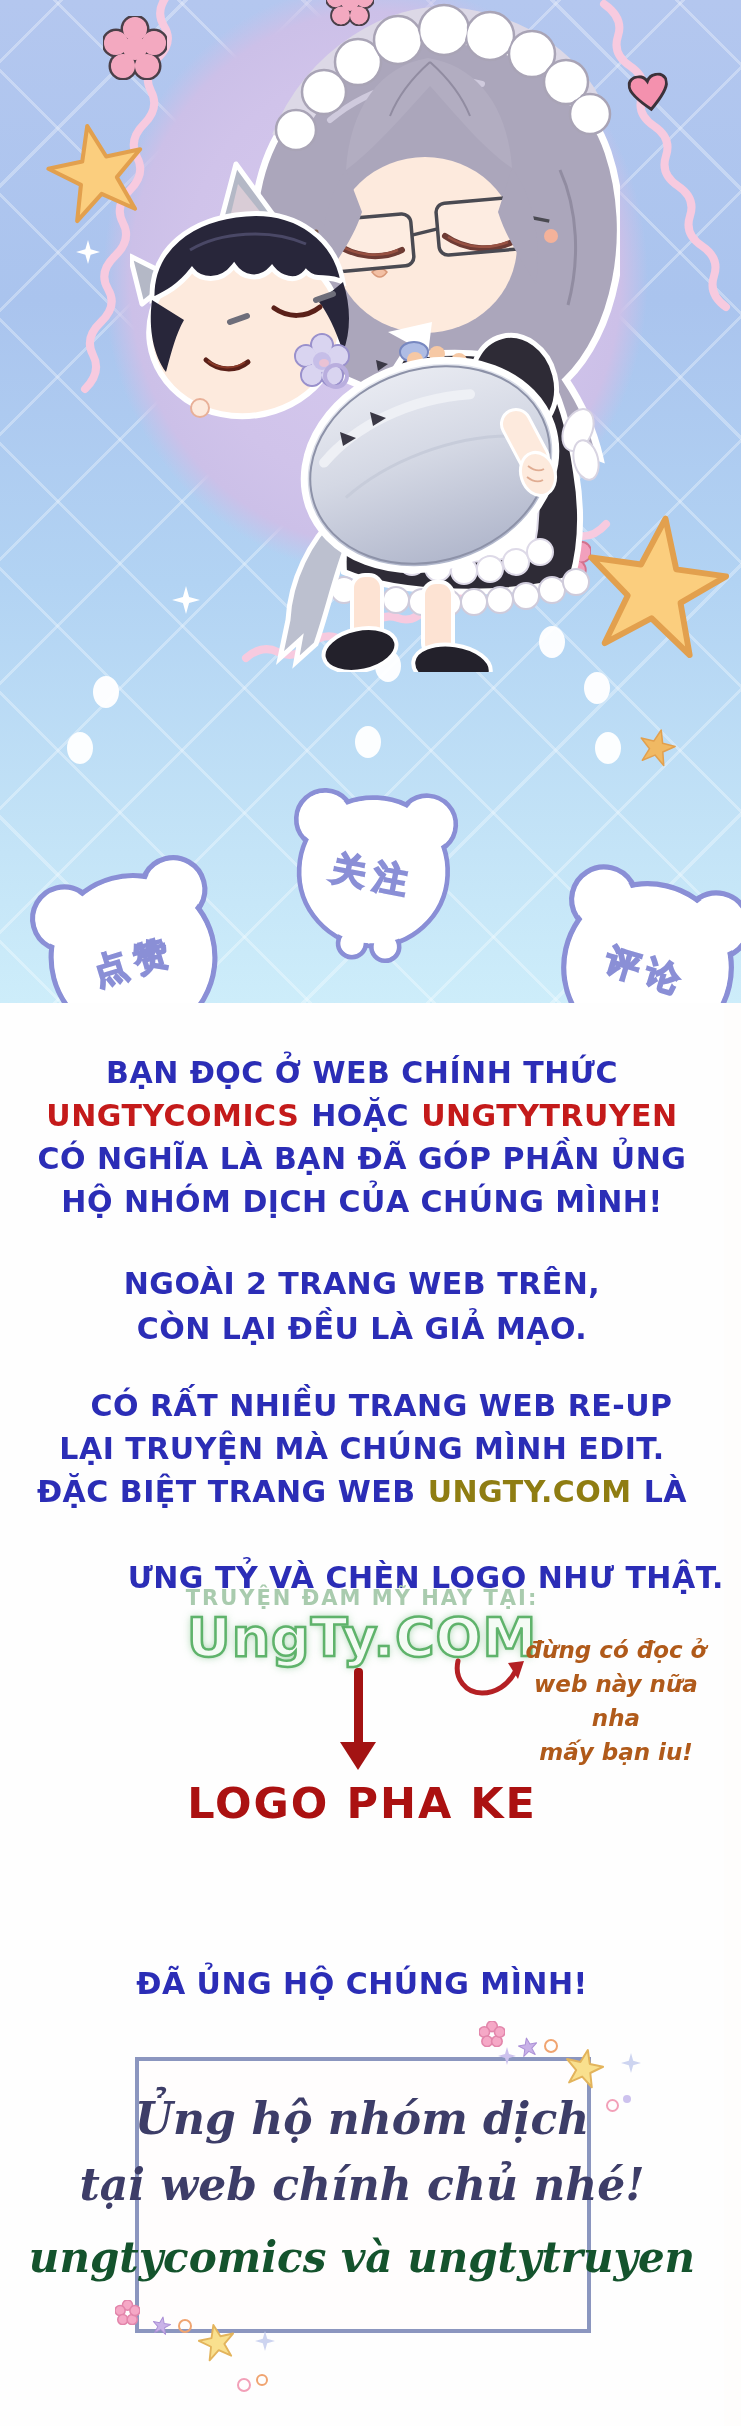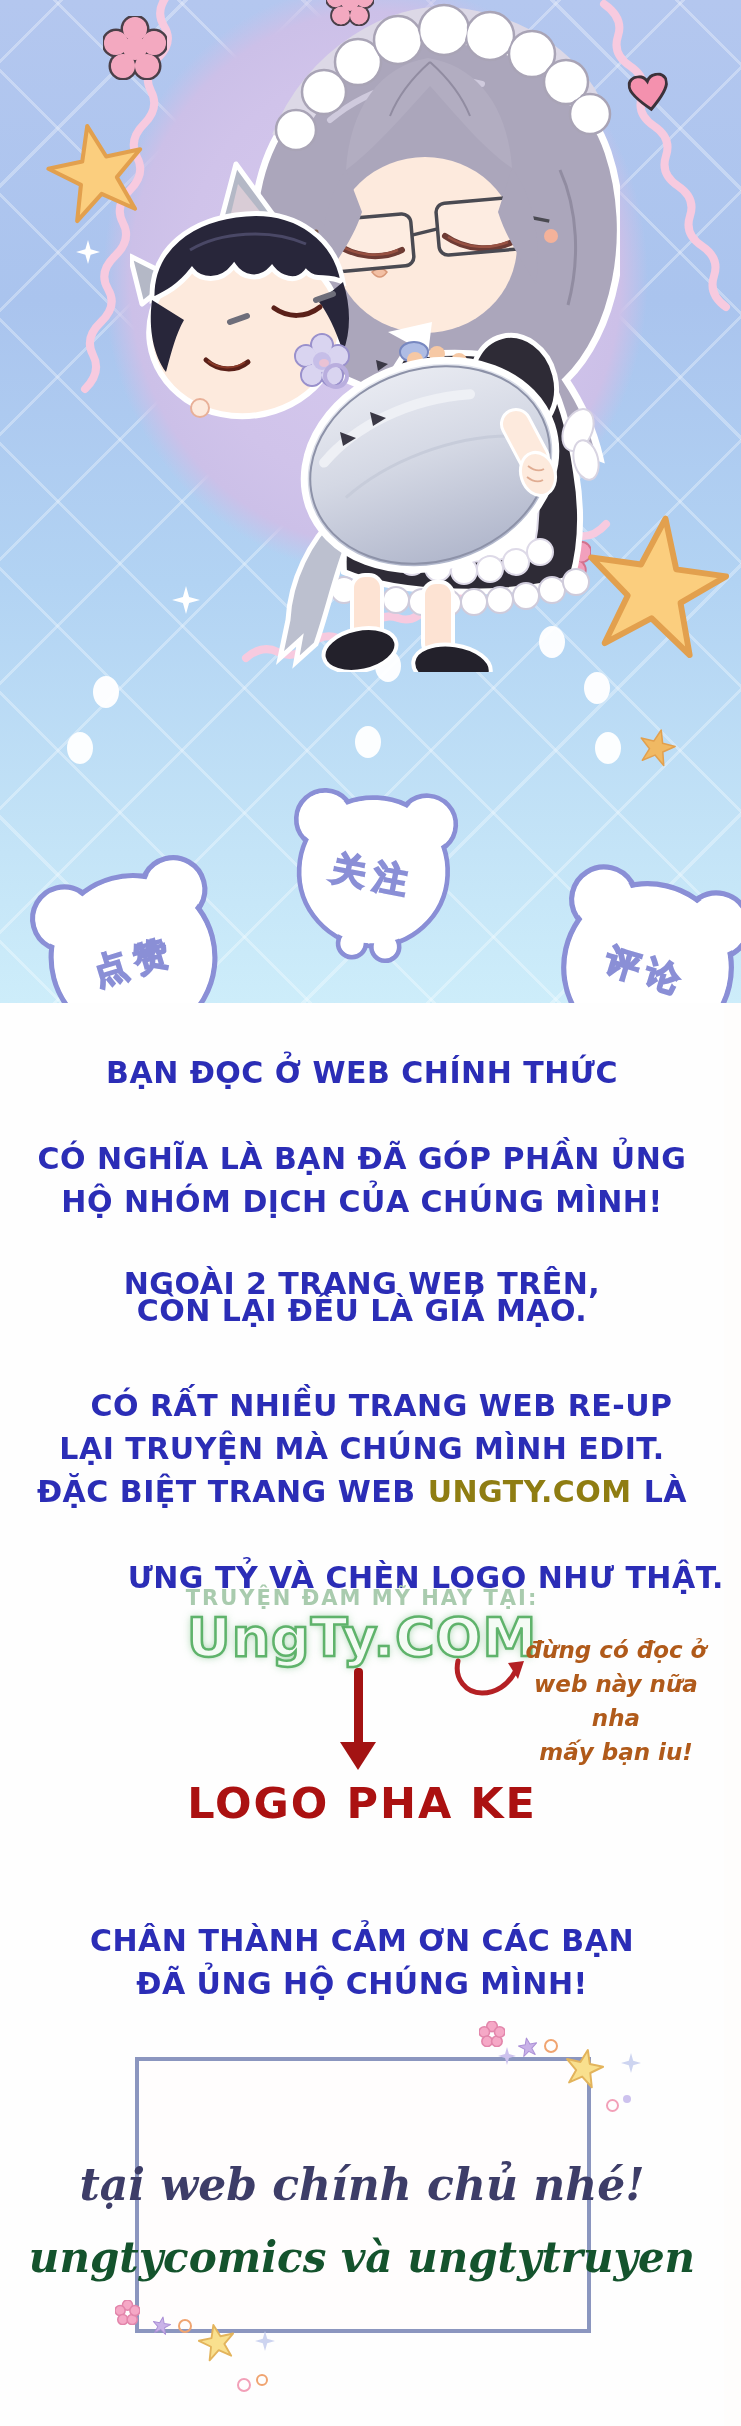--- a/index.html
+++ b/index.html
@@ -381,25 +381,26 @@
             <circle cx="122" cy="182" r="12"></circle>
         </g>
       </svg>
       <span class="bear-label" style="transform:rotate(4deg);">评论</span>
     </div>
   </section>
 
   <section class="notice">
 
     <p class="l" style="top:22px;">BẠN ĐỌC Ở WEB CHÍNH THỨC</p>
+    <p class="l" style="top:65px;"><span class="red">UNGTYCOMICS</span><span class="blue">HOẶC</span><span class="red">UNGTYTRUYEN</span></p>
     <p class="l" style="top:108px;">CÓ NGHĨA LÀ BẠN ĐÃ GÓP PHẦN ỦNG</p>
     <p class="l" style="top:151px;">HỘ NHÓM DỊCH CỦA CHÚNG MÌNH!</p>
 
     <p class="l" style="top:233px;">NGOÀI 2 TRANG WEB TRÊN,</p>
-    <p class="l" style="top:260px;">CÒN LẠI ĐỀU LÀ GIẢ MẠO.</p>
+    <p class="l" style="top:278px;">CÒN LẠI ĐỀU LÀ GIẢ MẠO.</p>
 
     <p class="l" style="top:355px;padding-left:39px;">CÓ RẤT NHIỀU TRANG WEB RE-UP</p>
     <p class="l" style="top:398px;">LẠI TRUYỆN MÀ CHÚNG MÌNH EDIT.</p>
     <p class="l" style="top:441px;"><span class="blue">ĐẶC BIỆT TRANG WEB</span><span class="olive">UNGTY.COM</span><span class="blue">LÀ</span></p>
     <p class="l" style="top:527px;text-align:right;">ƯNG TỶ VÀ CHÈN LOGO NHƯ THẬT.</p>
 
     <div class="tagline">TRUYỆN ĐAM MỸ HAY TẠI:</div>
     <div class="sitelogo">UngTy.COM</div>
 
     <div class="note">
@@ -411,24 +412,24 @@
     <svg class="abs" style="left:452px;top:650px;" width="78" height="54" viewBox="0 0 78 54" fill="none">
       <path d="M6,8 C2,26 14,40 30,40 C44,40 56,32 63,19" stroke="#b42024" stroke-width="5" stroke-linecap="round"></path>
       <polygon points="72,8 56,10 66,26" fill="#b42024"></polygon>
     </svg>
 
     <div class="down-arrow-line"></div>
     <div class="down-arrow-head"></div>
 
     <div class="caption-red">LOGO PHA KE</div>
 
-    <p class="l" style="top:890px;">CHÂN THÀNH CẢM ƠN CÁC BẠN</p>
     <p class="l" style="top:933px;">ĐÃ ỦNG HỘ CHÚNG MÌNH!</p>
 
     <div class="support-box"></div>
+    <div class="script s1">Ủng hộ nhóm dịch</div>
     <div class="script s2">tại web chính chủ nhé!</div>
     <div class="script s3">ungtycomics và ungtytruyen</div>
 
     <svg class="abs" style="left:479px;top:1018px;" width="26" height="26" viewBox="0 0 64 64">
       <g fill="#f5a8c6" stroke="#e286ab" stroke-width="4">
         <circle cx="32" cy="13" r="13"></circle>
           <circle cx="13" cy="27" r="13"></circle>
           <circle cx="20" cy="50" r="13"></circle>
         <circle cx="44" cy="50" r="13"></circle>
           <circle cx="51" cy="27" r="13"></circle>

